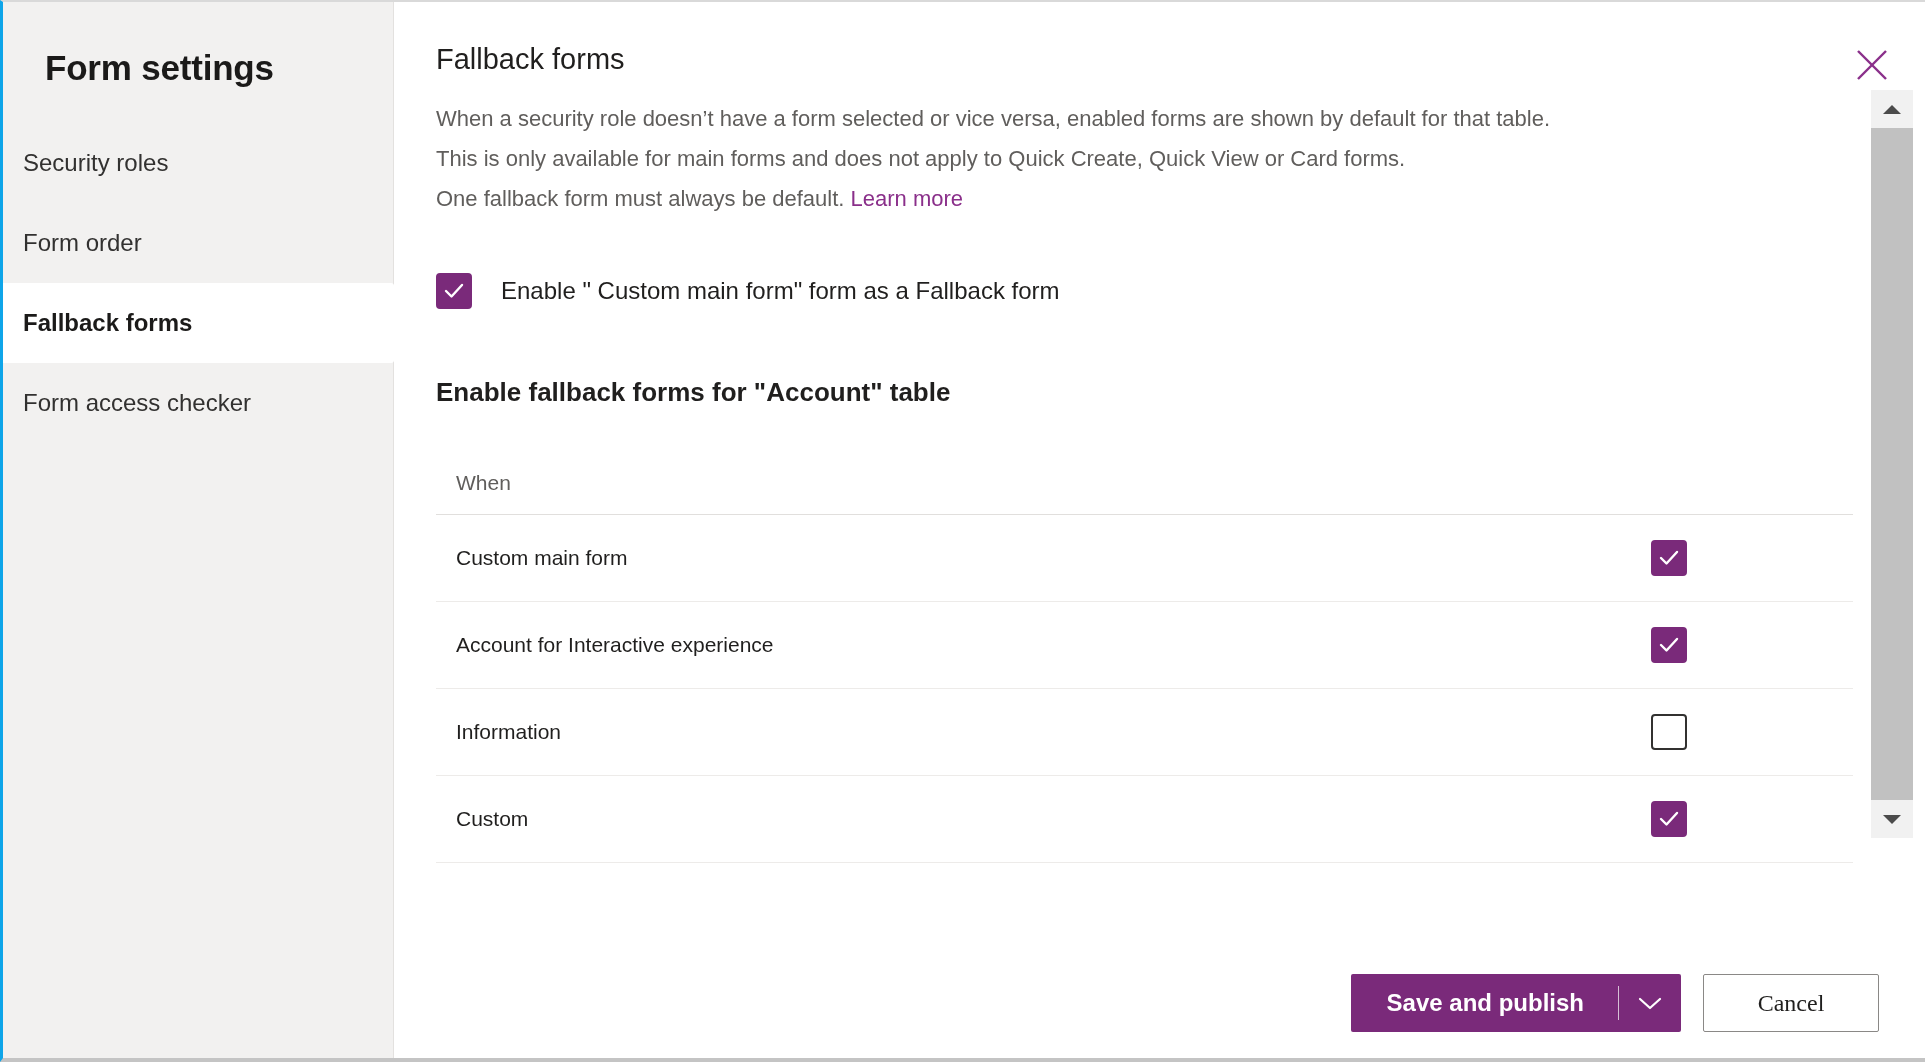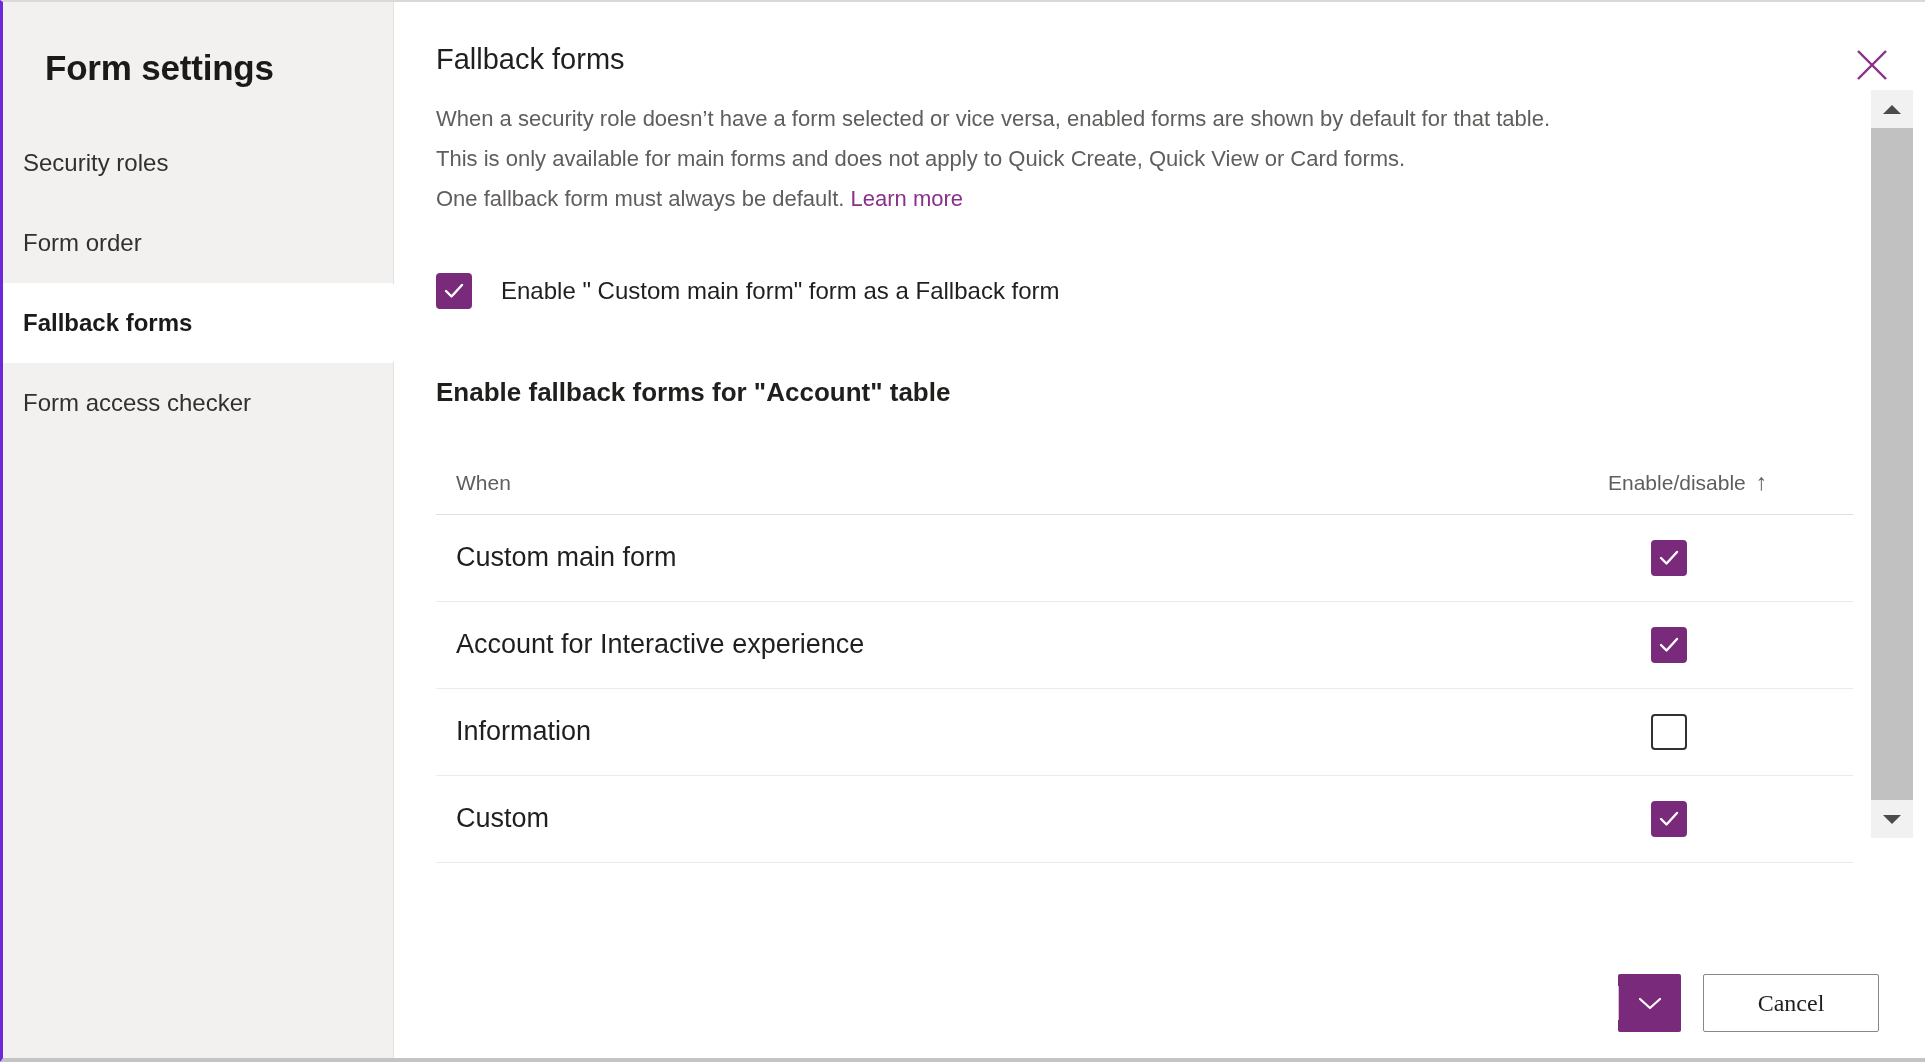--- a/index.html
+++ b/index.html
@@ -13,21 +13,21 @@
     font-family: "Liberation Sans", sans-serif;
     overflow: hidden;
   }
 
   #dialog {
     position: relative;
     width: 1925px;
     height: 1062px;
     box-sizing: border-box;
     background: #0f766e;
-    border-left: 3px solid #6d28d9;
+    border-left: 3px solid #0ea5e9;
     border-top: 2px solid #d9d9d9;
     border-bottom: 4px solid #c4c4c4;
     display: flex;
     flex-direction: row;
   }
 
   
   #sidebar {
     width: 391px;
     min-width: 391px;
@@ -203,21 +203,21 @@
   }
   .t-row {
     display: flex;
     align-items: center;
     height: 86px;
     border-bottom: 1px solid #edebe9;
     cursor: pointer;
   }
   .t-row .cell-name {
     flex: 1;
-    font-size: 27px;
+    font-size: 21px;
     color: #201f1e;
     padding-left: 20px;
   }
   .t-row .cell-enable {
     width: 430px;
     box-sizing: border-box;
     padding-left: 228px;
     display: flex;
     align-items: center;
   }
@@ -366,24 +366,20 @@
           </svg>
         </span>
         <span id="master-label">Enable " Custom main form" form as a Fallback form</span>
       </div>
 
       <div id="table-heading">Enable fallback forms for "Account" table</div>
 
       <div id="table">
         <div class="t-head">
           <div class="col-name">When</div>
-          <div class="col-enable">
-            <span>Enable/disable</span>
-            <span class="sort-arrow">↑</span>
-          </div>
         </div>
 
         <div class="t-row">
           <div class="cell-name">Custom main form</div>
           <div class="cell-enable">
             <span class="cbx on">
               <svg class="tick" width="22" height="22" viewBox="0 0 22 22">
                 <polyline points="3,11 8.5,16.5 19,5" fill="none" stroke="#ffffff" stroke-width="2.4" stroke-linecap="round" stroke-linejoin="round"></polyline>
               </svg>
             </span>
@@ -435,20 +431,21 @@
           <svg width="20" height="13" viewBox="0 0 20 13">
             <polygon points="10,11 1,2 19,2" fill="#4b4b4b"></polygon>
           </svg>
         </div>
       </div>
 
     </div>
 
     <div id="footer">
       <div id="save-split">
+        <span id="save-main">Save and publish</span>
         <span id="save-divider"></span>
         <span id="save-chevron">
           <svg width="26" height="16" viewBox="0 0 26 16">
             <polyline points="3,4 13,13 23,4" fill="none" stroke="#ffffff" stroke-width="2.2" stroke-linecap="round" stroke-linejoin="round"></polyline>
           </svg>
         </span>
       </div>
       <button id="cancel-button">Cancel</button>
     </div>
 

